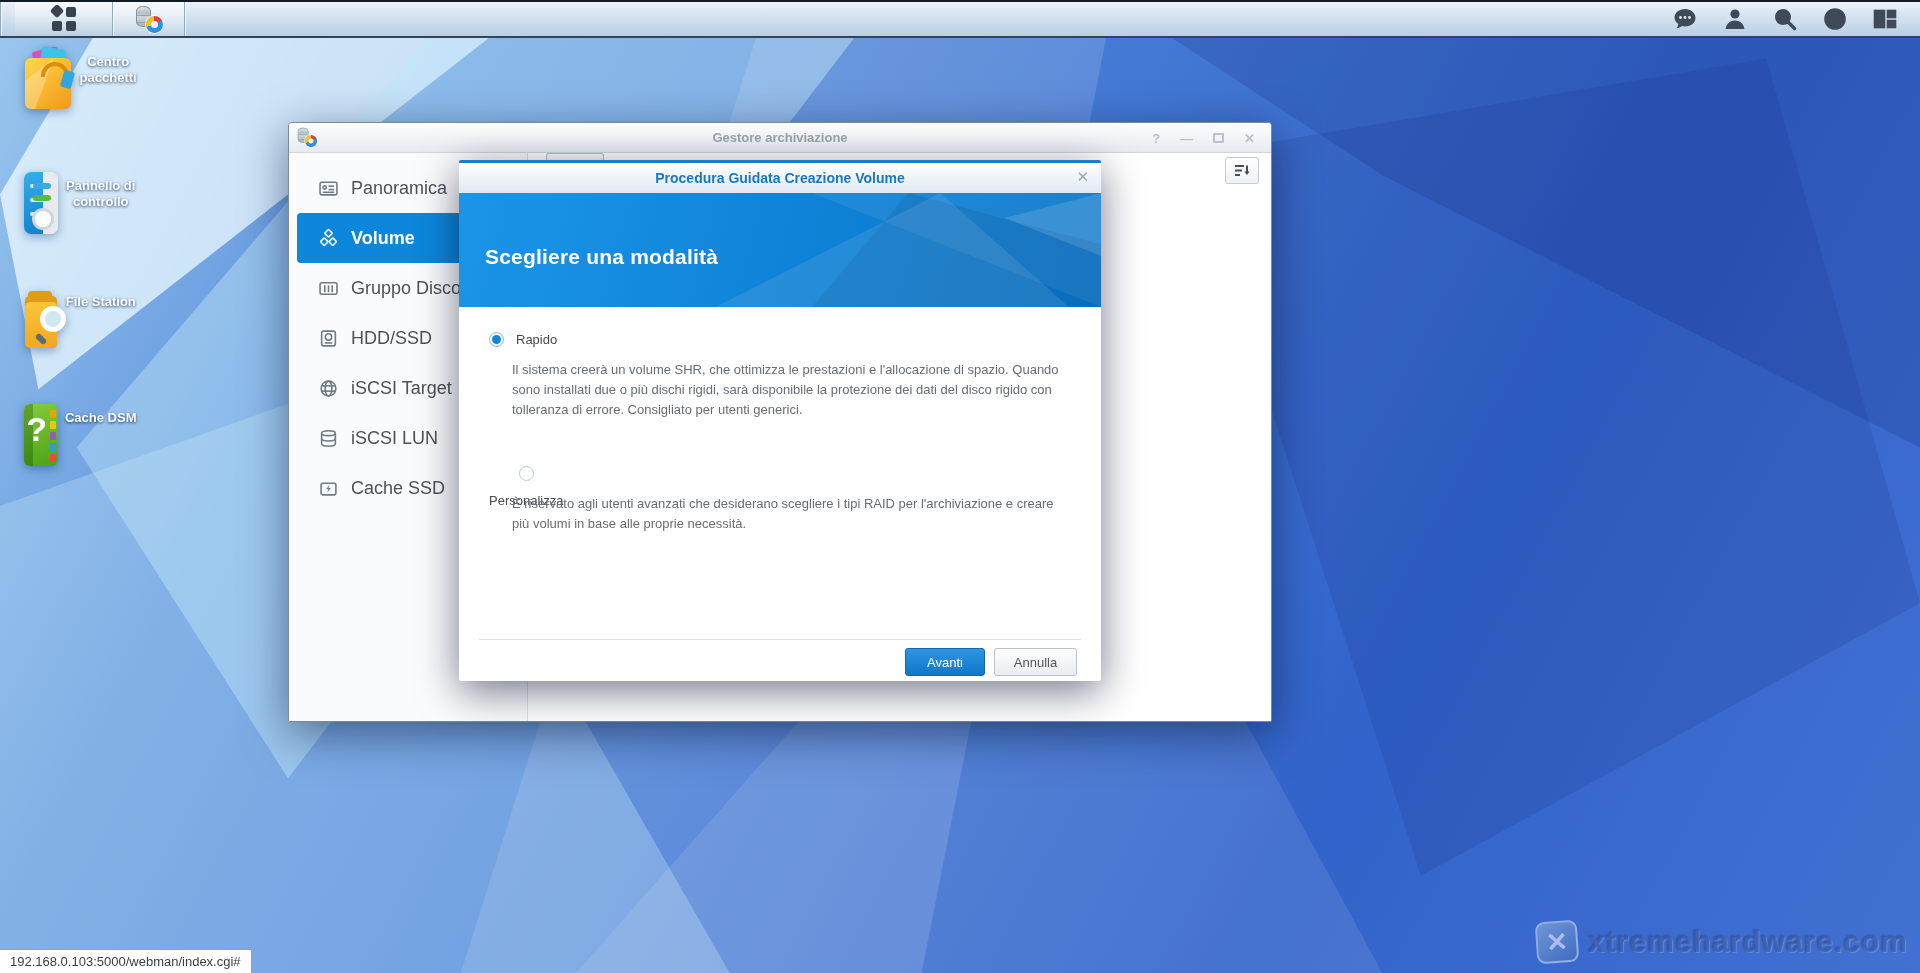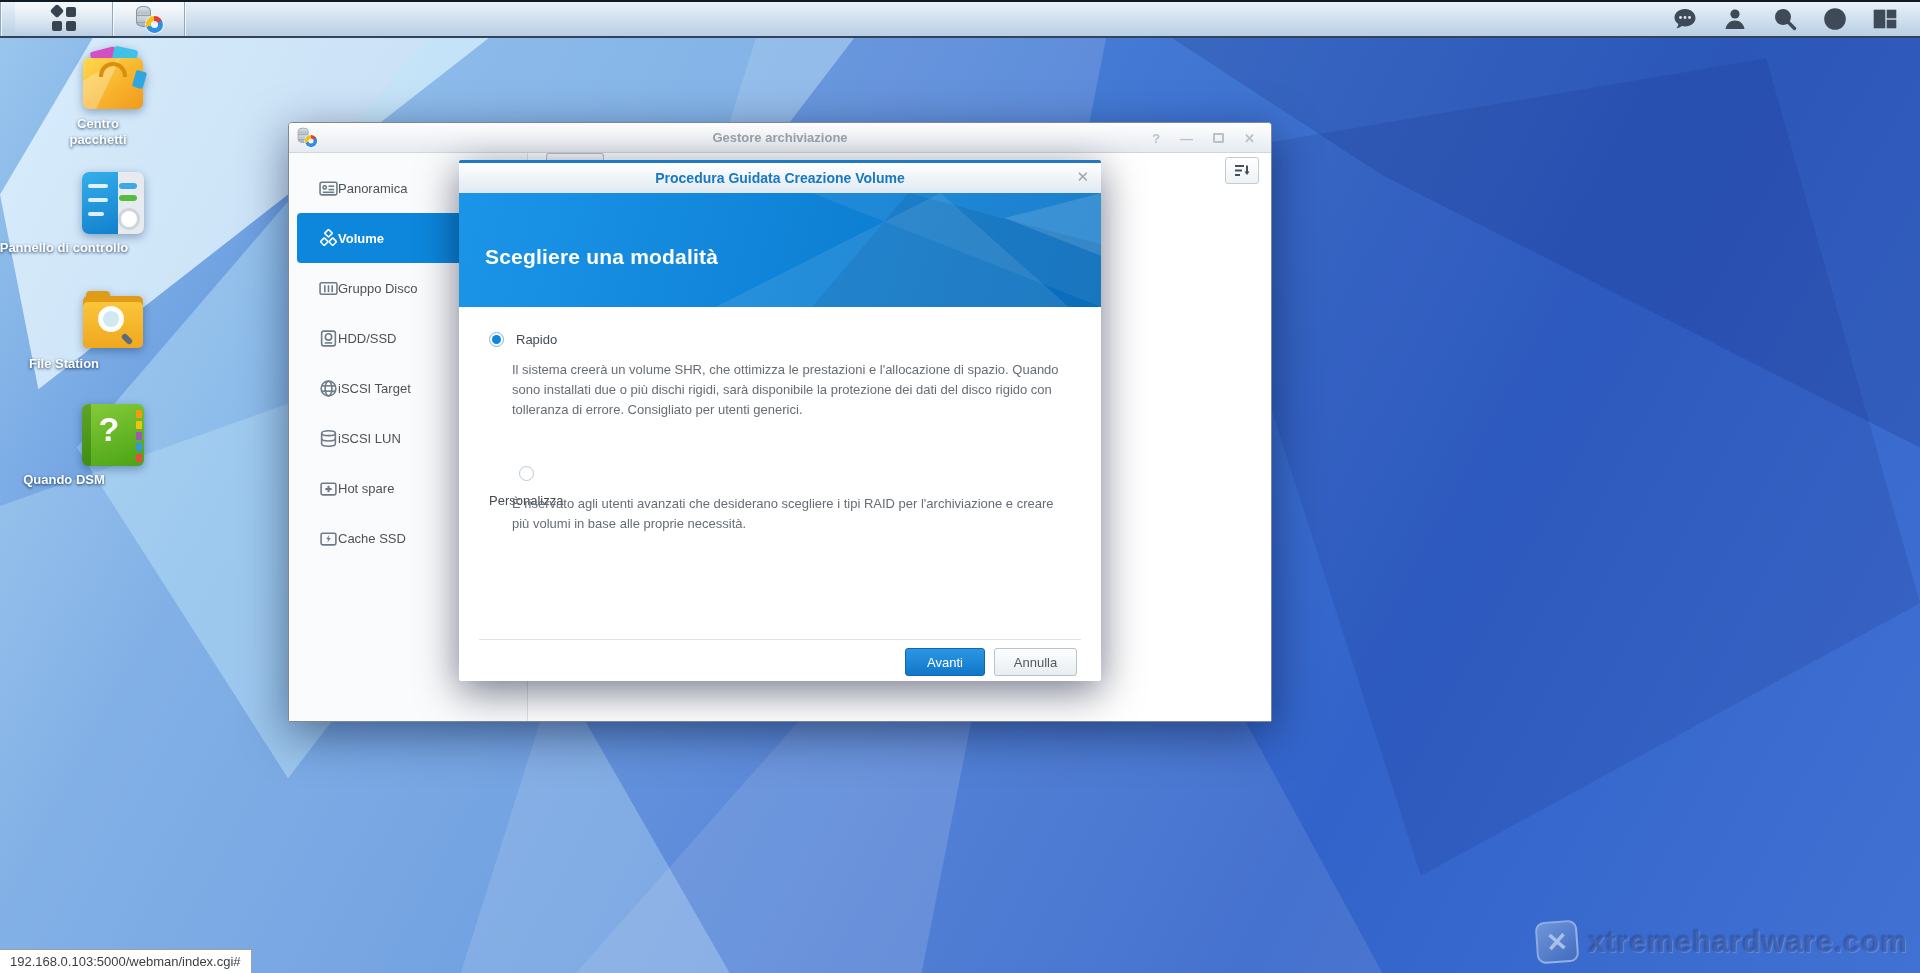--- a/index.html
+++ b/index.html
@@ -37,21 +37,21 @@
   .smicon .cyl { position:absolute; left:1px; top:1px; width:15px; height:21px; border:1px solid #8a959f; border-radius:7px/5px;
     background:linear-gradient(180deg,#dfe6ec 0%,#b6c0ca 30%,#cdd5dc 55%,#a7b2bd 100%); }
   .smicon .cyl::before, .smicon .cyl::after { content:""; position:absolute; left:0; right:0; height:4px; border-bottom:1px solid #97a2ac; }
   .smicon .cyl::before { top:4px; } .smicon .cyl::after { top:11px; }
   .smicon .donut { position:absolute; right:0; bottom:0; width:17px; height:17px; border-radius:50%;
     background:conic-gradient(#e2403a 0 62deg,#2d8fe6 62deg 252deg,#f4c117 252deg 360deg); box-shadow:0 0 0 1px rgba(255,255,255,.7); }
   .smicon .donut::after { content:""; position:absolute; left:5px; top:5px; width:7px; height:7px; background:#f2f5f8; border-radius:50%; }
 
   
   .desk { position:absolute; left:24px; top:48px; width:120px; z-index:5; }
-  .desk-item { position:absolute; left:0; width:120px; display:flex; flex-direction:column; align-items:flex-end; cursor:pointer; }
+  .desk-item { position:absolute; left:0; width:120px; display:flex; flex-direction:row; align-items:flex-start; cursor:pointer; }
   .desk-ico { width:62px; height:62px; position:relative; filter:drop-shadow(0 3px 5px rgba(0,30,80,.35)); }
   .desk-label { margin-top:6px; width:160px; margin-left:0; text-align:center; color:#fff; font-size:13px; font-weight:bold;
     text-shadow:0 1px 3px rgba(0,30,70,.85); line-height:16px; }
   .desk-label.narrow { width:92px; }
 
   
   .pc-flap1 { position:absolute; top:1px; left:9px; width:26px; height:15px; background:#d24fc4; border-radius:3px; transform:rotate(-14deg); }
   .pc-flap2 { position:absolute; top:0; right:7px; width:24px; height:15px; background:#3ec2e8; border-radius:3px; transform:rotate(12deg); }
   .pc-body { position:absolute; top:10px; left:1px; right:1px; bottom:1px; border-radius:6px;
     background:linear-gradient(140deg,#ffd94e 0%,#f8b42d 55%,#f09a1c 100%); overflow:hidden; }
@@ -87,22 +87,22 @@
     background:#fff; border:1px solid #7d8893; border-radius:4px 4px 2px 2px; box-shadow:0 12px 45px rgba(0,15,50,.5); }
   .win-title { position:relative; height:30px; border-radius:3px 3px 0 0; background:linear-gradient(#fefefe,#e6ebf0);
     border-bottom:1px solid #cfd6dc; display:flex; align-items:center; }
   .win-title .ticon { position:absolute; left:8px; top:4px; transform:scale(.72); transform-origin:top left; }
   .win-title .ttext { width:100%; text-align:center; color:#9aa4ad; font-size:13px; font-weight:bold; }
   .win-ctl { position:absolute; right:16px; top:0; height:30px; display:flex; align-items:center; gap:20px; color:#b9c2cb; }
   .win-ctl span { cursor:pointer; font-size:13px; font-weight:bold; line-height:1; }
   .win-ctl .maxbox { width:11px; height:10px; border:2px solid #b9c2cb; border-radius:1px; }
   .win-body { position:absolute; top:30px; left:0; right:0; bottom:0; display:flex; }
   .win-side { width:239px; background:#fafbfc; border-right:1px solid #dde2e7; padding-top:10px; }
-  .side-item { height:50px; display:flex; align-items:center; padding-left:22px; margin:0 0 0 8px;
-    color:#4d5257; font-size:13px; cursor:pointer; border-radius:4px 0 0 4px; }
+  .side-item { height:50px; display:flex; align-items:center; gap:13px; padding-left:22px; margin:0 0 0 8px;
+    color:#4d5257; font-size:18px; cursor:pointer; border-radius:4px 0 0 4px; }
   .side-item svg { width:19px; height:19px; flex:none; stroke:#6e7b87; fill:none; stroke-width:1.5; }
   .side-item.sel { background:#0c87dc; color:#fff; font-weight:bold; }
   .side-item.sel svg { stroke:#fff; }
   .win-content { position:relative; flex:1; background:#fff; }
   .ghost-btn { position:absolute; left:18px; top:0; width:58px; height:9px; border:1px solid #b5c0ca; border-bottom:none;
     border-radius:3px 3px 0 0; background:linear-gradient(#fff,#eef2f6); }
   .sort-btn { position:absolute; right:12px; top:4px; width:34px; height:27px; border:1px solid #c3cad1; border-radius:3px;
     background:linear-gradient(#fff,#eef2f5); display:flex; align-items:center; justify-content:center; cursor:pointer; }
   .sort-btn svg { width:17px; height:14px; stroke:#44505c; stroke-width:2; fill:#44505c; }
 
@@ -253,21 +253,21 @@
         <div class="gd-tabs">
             <i style="background:#f39c12"></i>
             <i style="background:#f1c40f"></i>
             <i style="background:#9b59b6"></i>
             <i style="background:#3498db"></i>
             <i style="background:#e74c3c"></i>
           </div>
         <div class="gd-q">?</div>
         </div>
     </div>
-    <div class="desk-label">Quando DSM</div>
+    <div class="desk-label">Cache DSM</div>
   </div>
 </div>
 
 <div class="win">
   <div class="win-title">
     <div class="ticon smicon">
         <div class="cyl"></div>
         <div class="donut"></div>
       </div>
     <div class="ttext">Gestore archiviazione</div>
@@ -324,28 +324,20 @@
           </svg>
         <span>iSCSI Target</span>
       </div>
       <div class="side-item">
         <svg viewBox="0 0 18 18">
             <ellipse cx="9" cy="4" rx="6.5" ry="2.3"></ellipse>
             <path d="M2.5 4v10c0 1.3 2.9 2.3 6.5 2.3s6.5-1 6.5-2.3V4"></path>
             <path d="M2.5 9c0 1.3 2.9 2.3 6.5 2.3s6.5-1 6.5-2.3"></path>
           </svg>
         <span>iSCSI LUN</span>
-      </div>
-      <div class="side-item">
-        <svg viewBox="0 0 18 18">
-            <rect x="2" y="4" width="14" height="11" rx="1.5"></rect>
-            <line x1="9" y1="6.5" x2="9" y2="12.5" stroke-width="2"></line>
-            <line x1="6" y1="9.5" x2="12" y2="9.5" stroke-width="2"></line>
-          </svg>
-        <span>Hot spare</span>
       </div>
       <div class="side-item">
         <svg viewBox="0 0 18 18">
             <rect x="2" y="4" width="14" height="11" rx="1.5"></rect>
             <path d="M9.8 5.5L6.8 9.7h2l-1 3.4 3.4-4.6h-2.1z" fill="#6e7b87" stroke="none"></path>
           </svg>
         <span>Cache SSD</span>
       </div>
     </div>
     <div class="win-content">

